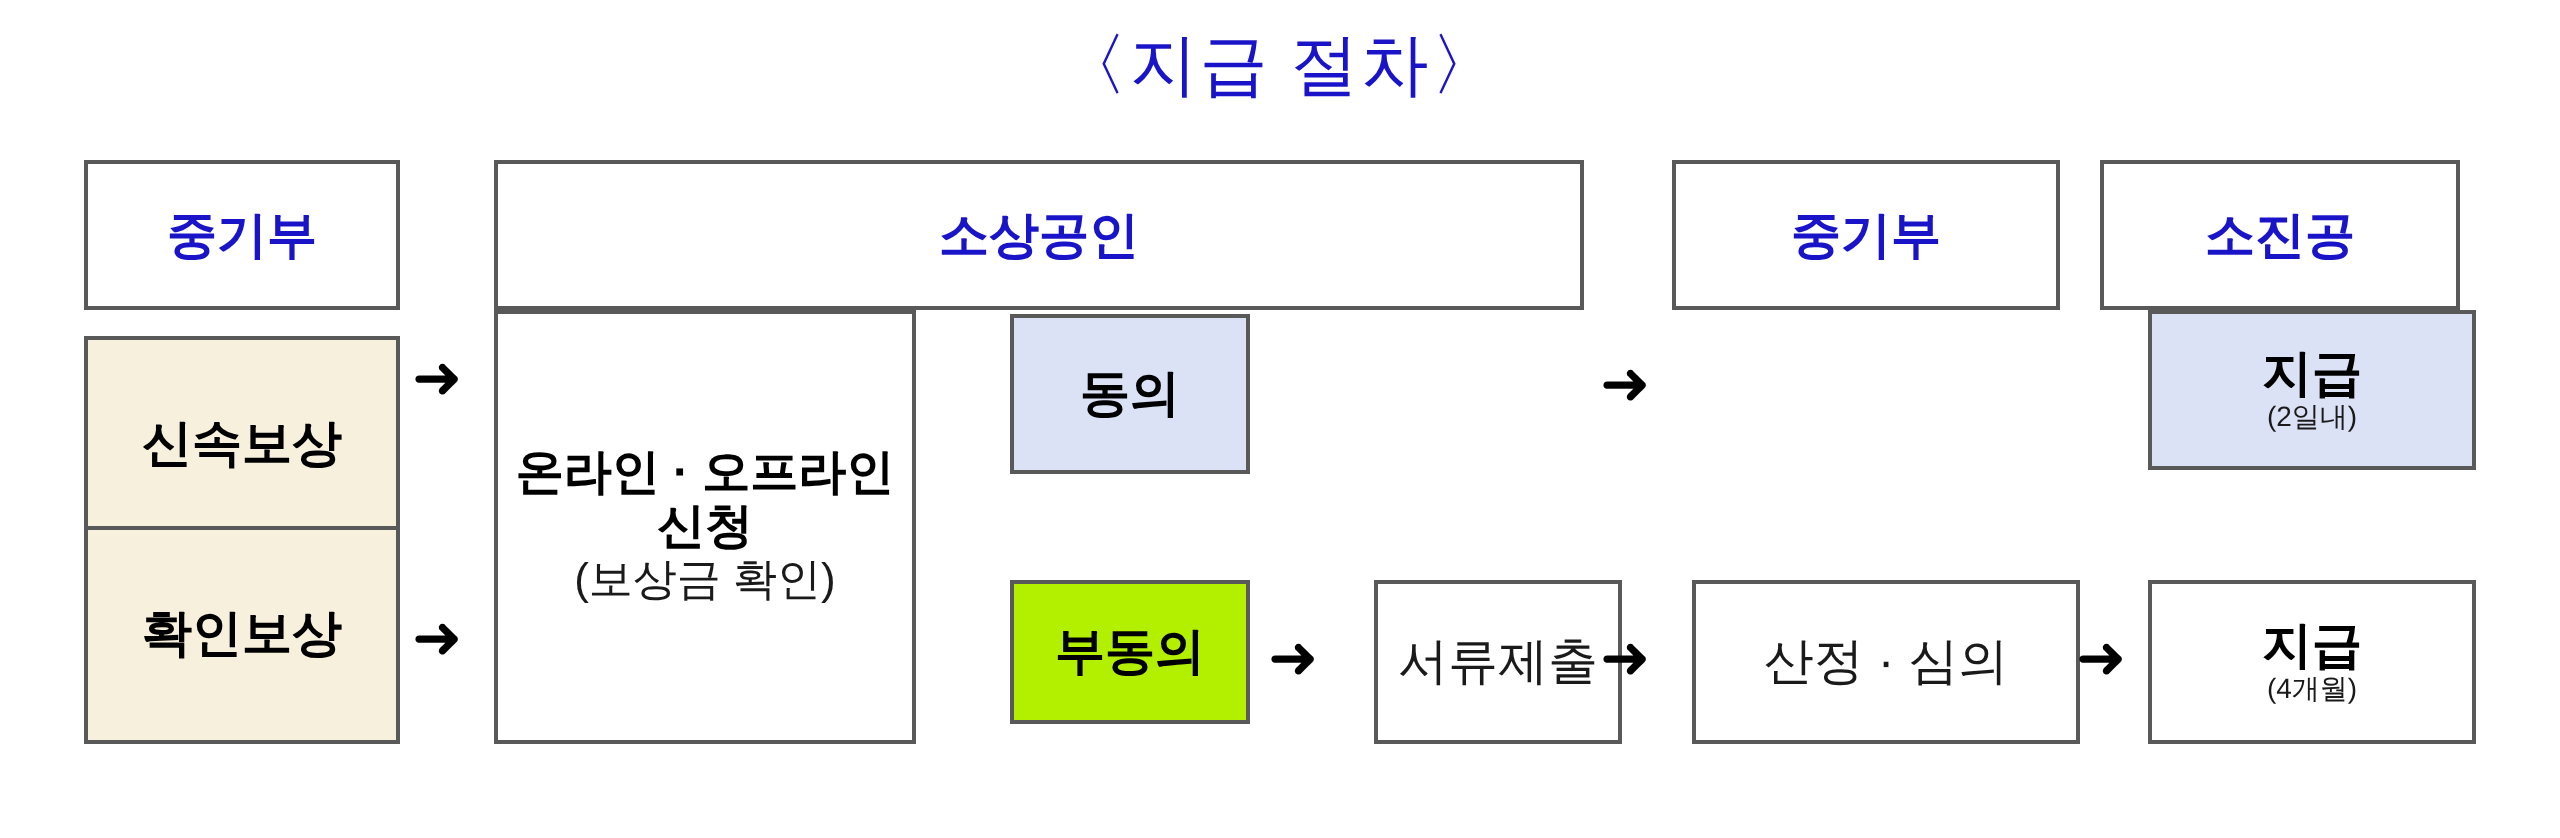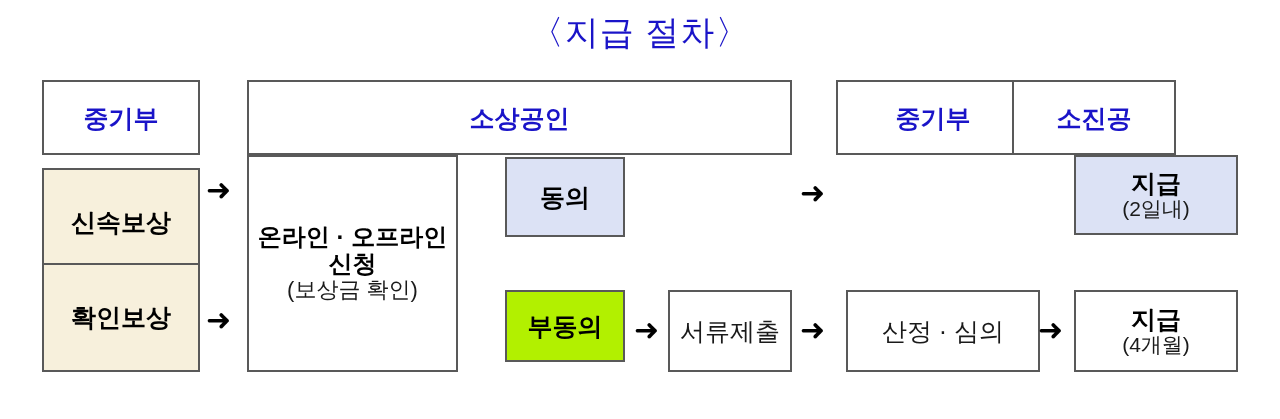--- a/index.html
+++ b/index.html
@@ -68,21 +68,21 @@
   }
   
   .lbl-plain {
     color: #1a1a1a;
     font-weight: normal;
     font-size: 25px;
   }
   .sub {
     color: #1a1a1a;
     font-weight: normal;
-    font-size: 21px;
+    font-size: 14px;
   }
   .sub-b {
     color: #1a1a1a;
     font-weight: normal;
     font-size: 22px;
   }
 
   
   .fill-beige { background: #f7f0dc; }
   .fill-blue  { background: #dce2f5; }
@@ -151,39 +151,39 @@
   <div class="box fill-blue lbl-bold" style="left:505px; top:157px; width:120px; height:80px;">
     <span class="l1">동의</span>
   </div>
 
   <div class="box fill-green lbl-bold" style="left:505px; top:290px; width:120px; height:72px;">
     <span class="l1">부동의</span>
   </div>
 
   <div class="arrow" style="left:634px; top:315px;">➜</div>
 
-  <div class="box fill-white lbl-plain" style="left:668px; top:290px; width:124px; height:82px;">
+  <div class="box fill-white lbl-plain" style="left:687px; top:290px; width:124px; height:82px;">
     <span class="l1">서류제출</span>
   </div>
 
   <div class="arrow" style="left:800px; top:178px;">➜</div>
 
   <div class="arrow" style="left:800px; top:315px;">➜</div>
 
   <div class="box fill-white org" style="left:836px; top:80px; width:194px; height:75px;">
     <span class="l1">중기부</span>
   </div>
 
   <div class="box fill-white" style="left:836px; top:290px; width:194px; height:82px;margin-left:10px;">
     <span class="l1 lbl-plain">산정 · 심의</span>
   </div>
 
   <div class="arrow" style="left:1038px; top:315px;">➜</div>
 
-  <div class="box fill-white org" style="left:1012px; top:80px; width:164px; height:75px;">
+  <div class="box fill-white org" style="left:1050px; top:80px; width:180px; height:75px;">
     <span class="l1">소진공</span>
   </div>
 
   <div class="box fill-blue" style="left:1074px; top:155px; width:164px; height:80px;">
     <span class="l1 lbl-bold">지급</span>
     <span class="l2 sub">(2일내)</span>
   </div>
 
   <div class="box fill-white" style="left:1074px; top:290px; width:164px; height:82px;">
     <span class="l1 lbl-bold">지급</span>

